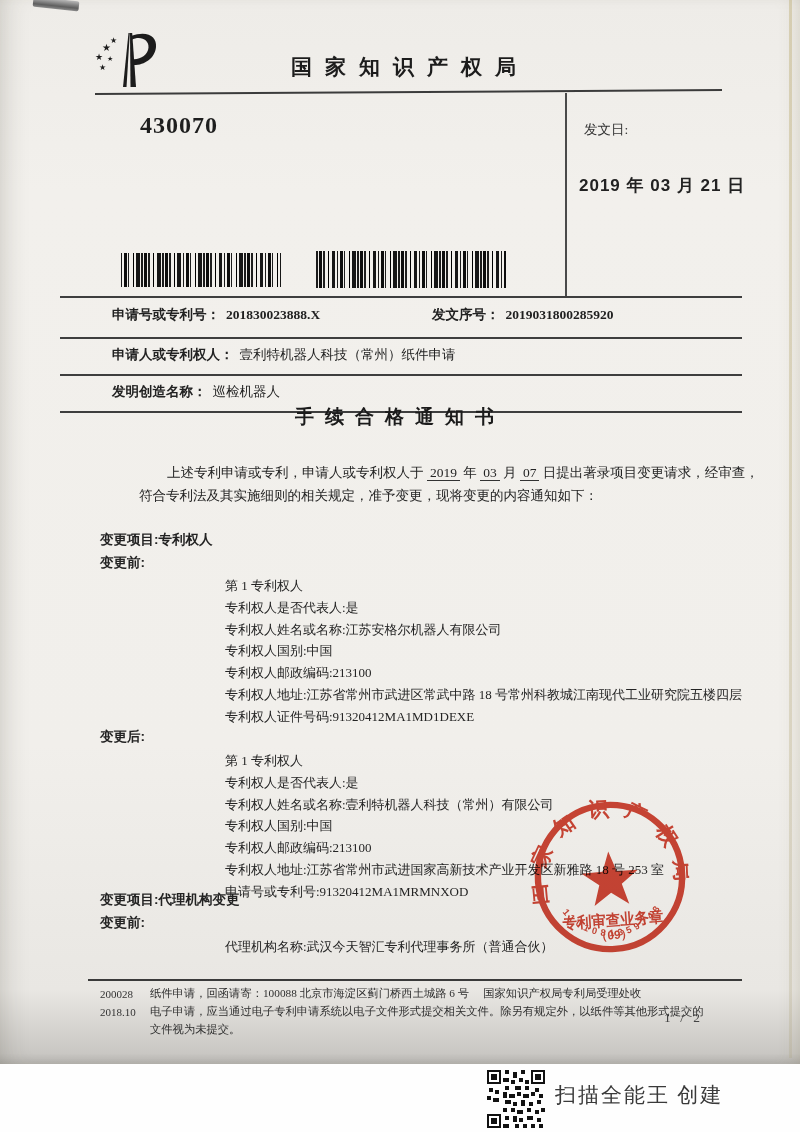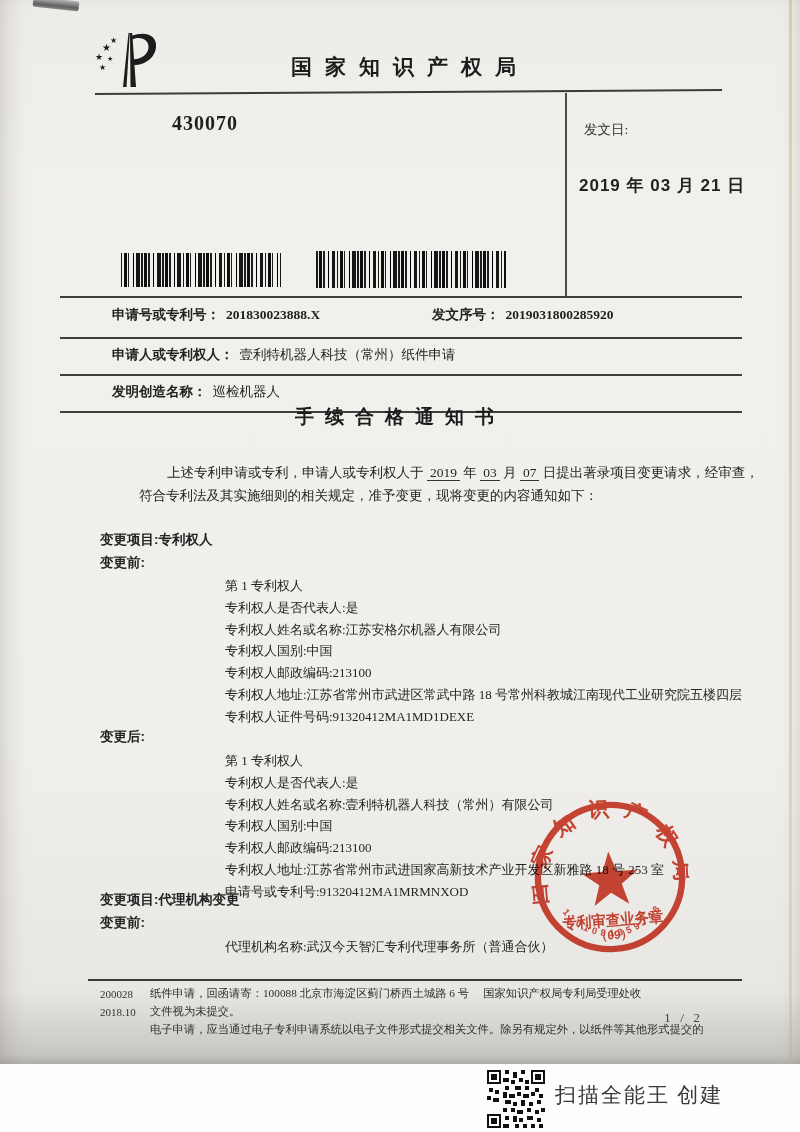--- a/index.html
+++ b/index.html
@@ -10,21 +10,21 @@
     background:linear-gradient(180deg,#eeece8 0%,#f2f0ec 18%,#f1efeb 70%,#e9e7e3 93%,#c9c7c3 99%,#b5b3af 100%);
     box-shadow:inset 20px 0 28px -20px rgba(60,55,40,.25), inset -16px 0 22px -18px rgba(120,110,70,.30);}
   .edge-line{left:789px;top:0;width:3px;height:1058px;background:linear-gradient(180deg,rgba(190,175,120,.45),rgba(170,160,120,.25));}
   .staple{left:33px;top:-1px;width:46px;height:10px;border-radius:2px;transform:rotate(6deg);
     background:linear-gradient(180deg,#b9b9b9,#5f5f5f 70%,#8a8a8a);}
   
   .office-title{left:180px;top:53px;width:460px;text-align:center;font-size:21px;font-weight:700;
     letter-spacing:13px;color:#1c1c1c;font-family:"Liberation Serif",serif;white-space:nowrap;}
   .hrule{left:95px;top:91px;width:627px;height:2px;background:#3b3b3b;transform:rotate(-0.35deg);}
   .vdiv{left:565px;top:93px;width:2px;height:203px;background:#4a4a4a;}
-  .zipcode{left:140px;top:112px;font-size:20px;font-weight:700;letter-spacing:1px;color:#1e1e1e;margin-left:32px;}
+  .zipcode{left:140px;top:112px;font-size:24px;font-weight:700;letter-spacing:1px;color:#1e1e1e;}
   .recipient{left:102px;top:149px;width:440px;text-align:center;font-size:14px;line-height:25px;color:#262626;}
   .date-label{left:584px;top:121px;font-size:13.5px;color:#333;}
   .date-value{left:579px;top:174px;font-size:17px;font-weight:700;letter-spacing:1px;color:#222;
     font-family:"Liberation Sans","DejaVu Sans",sans-serif;}
   
   .barcode{background:repeating-linear-gradient(90deg,#1b1b1b 0 1.5px,transparent 1.5px 3px,#0d0d0d 3px 6px,
     transparent 6px 7px,#1f1f1f 7px 8.5px,transparent 8.5px 12px,#000 12px 13px,transparent 13px 15.5px,
     #161616 15.5px 19px,transparent 19px 20.5px);}
   .bc1{left:121px;top:253px;width:160px;height:34px;}
   .bc2{left:316px;top:251px;width:190px;height:37px;}
@@ -151,22 +151,22 @@
     <text x="80" y="129" text-anchor="middle" font-size="15.5" font-weight="700" textLength="102" lengthAdjust="spacingAndGlyphs" fill="#cf3a28">专利审查业务章</text>
     <text x="80" y="143" text-anchor="middle" font-size="12" font-weight="700" fill="#cf3a28">（09）</text>
     <text font-size="9.5" font-weight="700" letter-spacing="4" fill="#cf3a28"><textPath href="#arcBot" startOffset="50%" text-anchor="middle">1101081359743</textPath></text>
   </svg>
 
   <div class="frule abs"></div>
   <div class="fcode abs" style="top:988px">200028</div>
   <div class="fcode abs" style="top:1006px">2018.10</div>
   <div class="fnotes abs">
     <div>纸件申请，回函请寄：100088  北京市海淀区蓟门桥西土城路 6 号　 国家知识产权局专利局受理处收</div>
+    <div>电子申请，应当通过电子专利申请系统以电子文件形式提交相关文件。除另有规定外，以纸件等其他形式提交的</div>
     <div>文件视为未提交。</div>
-    <div>电子申请，应当通过电子专利申请系统以电子文件形式提交相关文件。除另有规定外，以纸件等其他形式提交的</div>
   </div>
   <div class="pagenum abs">1 / 2</div>
 
   <div class="edge-line abs"></div>
 </div>
 
 <svg class="qr abs" width="58" height="58" viewBox="0 0 29 29" shape-rendering="crispEdges">
   <g fill="#111">
     <rect x="0" y="0" width="7" height="7"></rect>
       <rect x="1" y="1" width="5" height="5" fill="#fff"></rect>

